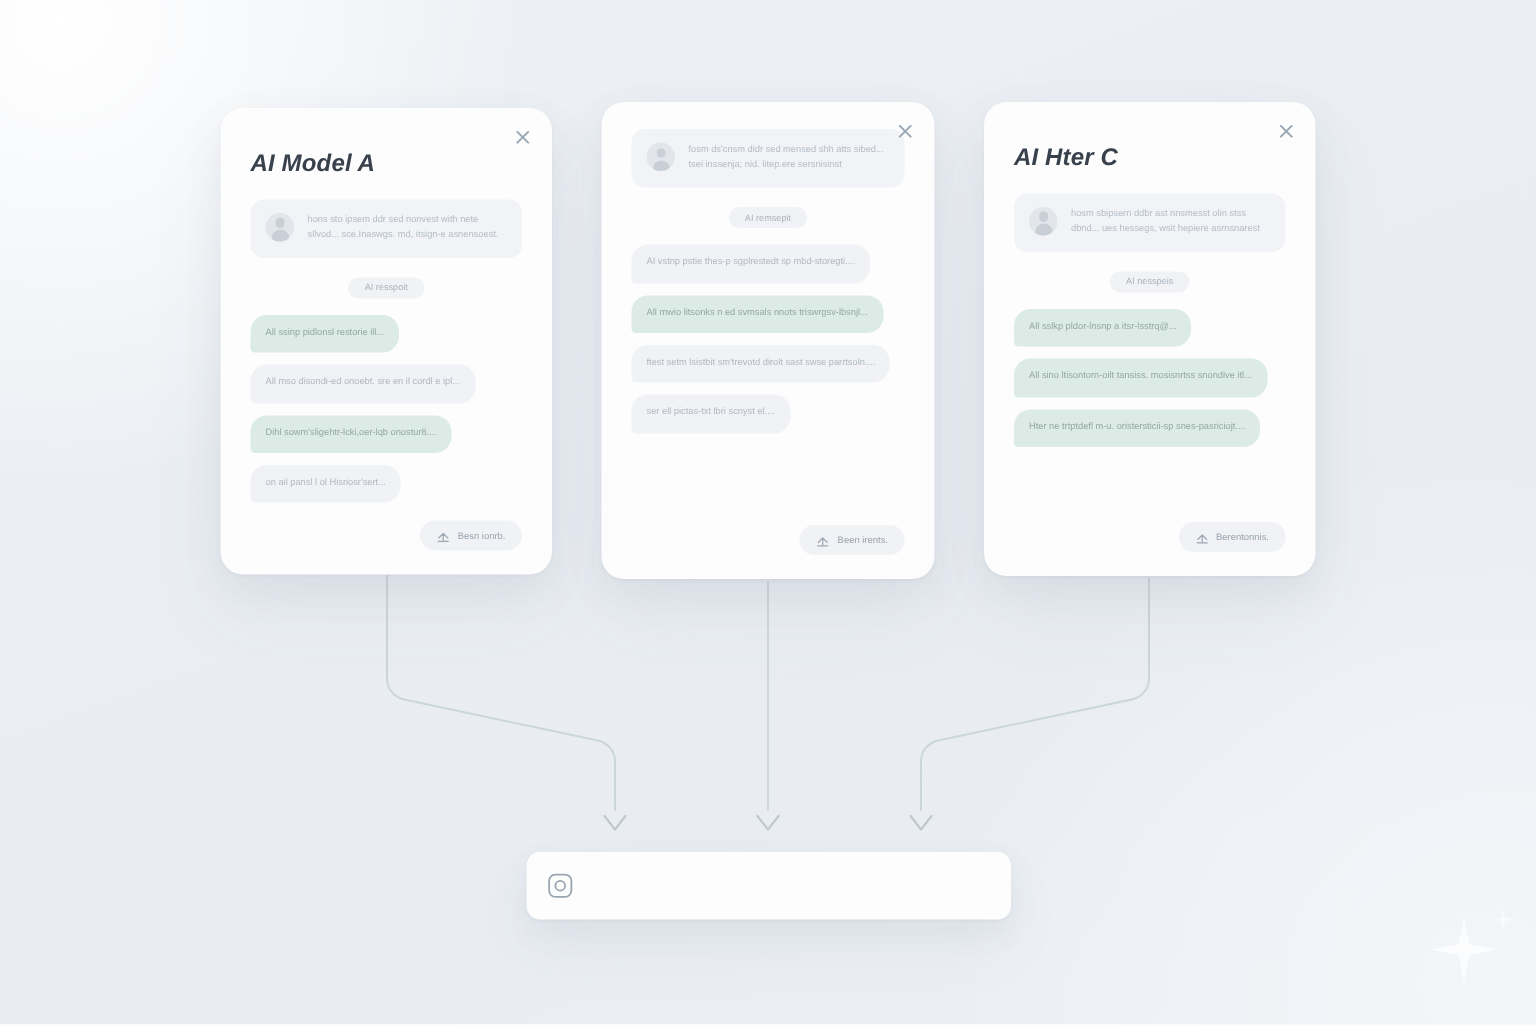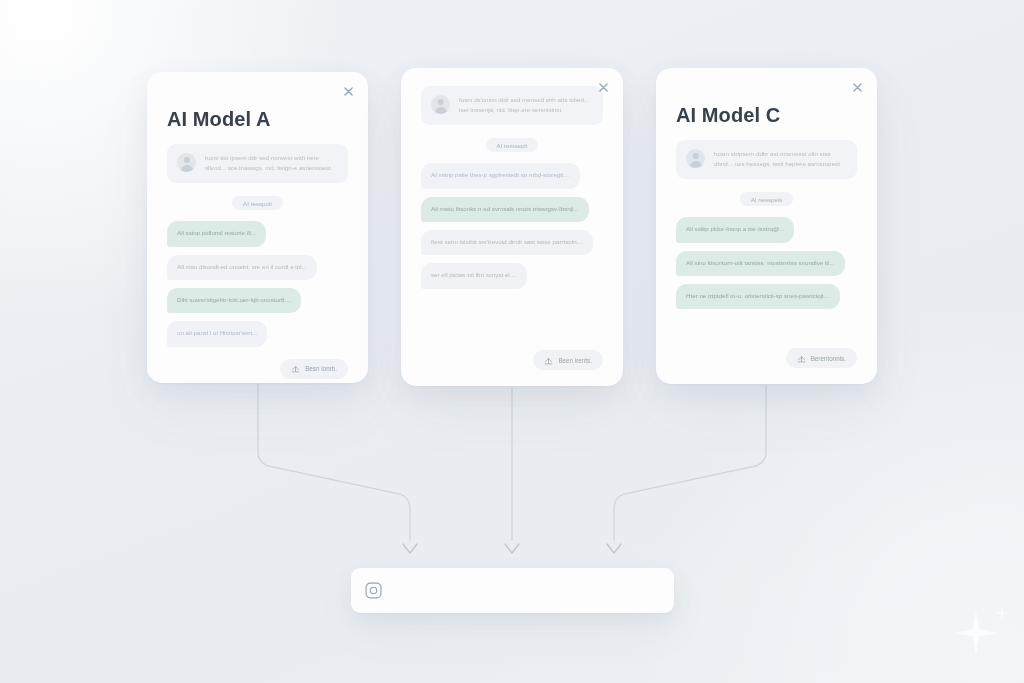--- a/index.html
+++ b/index.html
@@ -74,26 +74,27 @@
     position: absolute;
     top: 9px; right: 10px;
     width: 20px; height: 20px;
     display: flex; align-items: center; justify-content: center;
     color: #9aa7b4;
     cursor: pointer;
   }
   .card-close svg { display: block; }
 
   .card-title {
-    font-size: 20px;
+    font-size: 16px;
     font-weight: bold;
     color: #38414c;
     letter-spacing: .1px;
-    margin: 18px 0 14px 0;
+    margin: 11px 0 14px 0;
     line-height: 1.1;
+    font-style: italic;
   }
 
   
   .prompt {
     display: flex;
     gap: 9px;
     align-items: flex-start;
     background: #f1f3f6;
     border-radius: 9px;
     padding: 9px 10px 10px 10px;
@@ -333,21 +334,21 @@
       </div>
     </div>
 
     <div class="card card-c">
       <div class="card-close">
         <svg width="9" height="9" viewBox="0 0 10 10" aria-hidden="true">
           <path d="M1 1 L9 9 M9 1 L1 9" stroke="currentColor" stroke-width="1.5" stroke-linecap="round" fill="none"></path>
         </svg>
       </div>
 
-      <div class="card-title">AI Model C</div>
+      <div class="card-title">AI Hter C</div>
 
       <div class="prompt">
         <div class="avatar"></div>
         <div class="prompt-text">hosm sbipsern ddbr ast nnsmesst olin stss dbnd... ues hessegs, wsit hepiere asrnsnarest</div>
       </div>
 
       <div class="resp-pill-row">
         <div class="resp-pill">AI nesspeis</div>
       </div>
 

